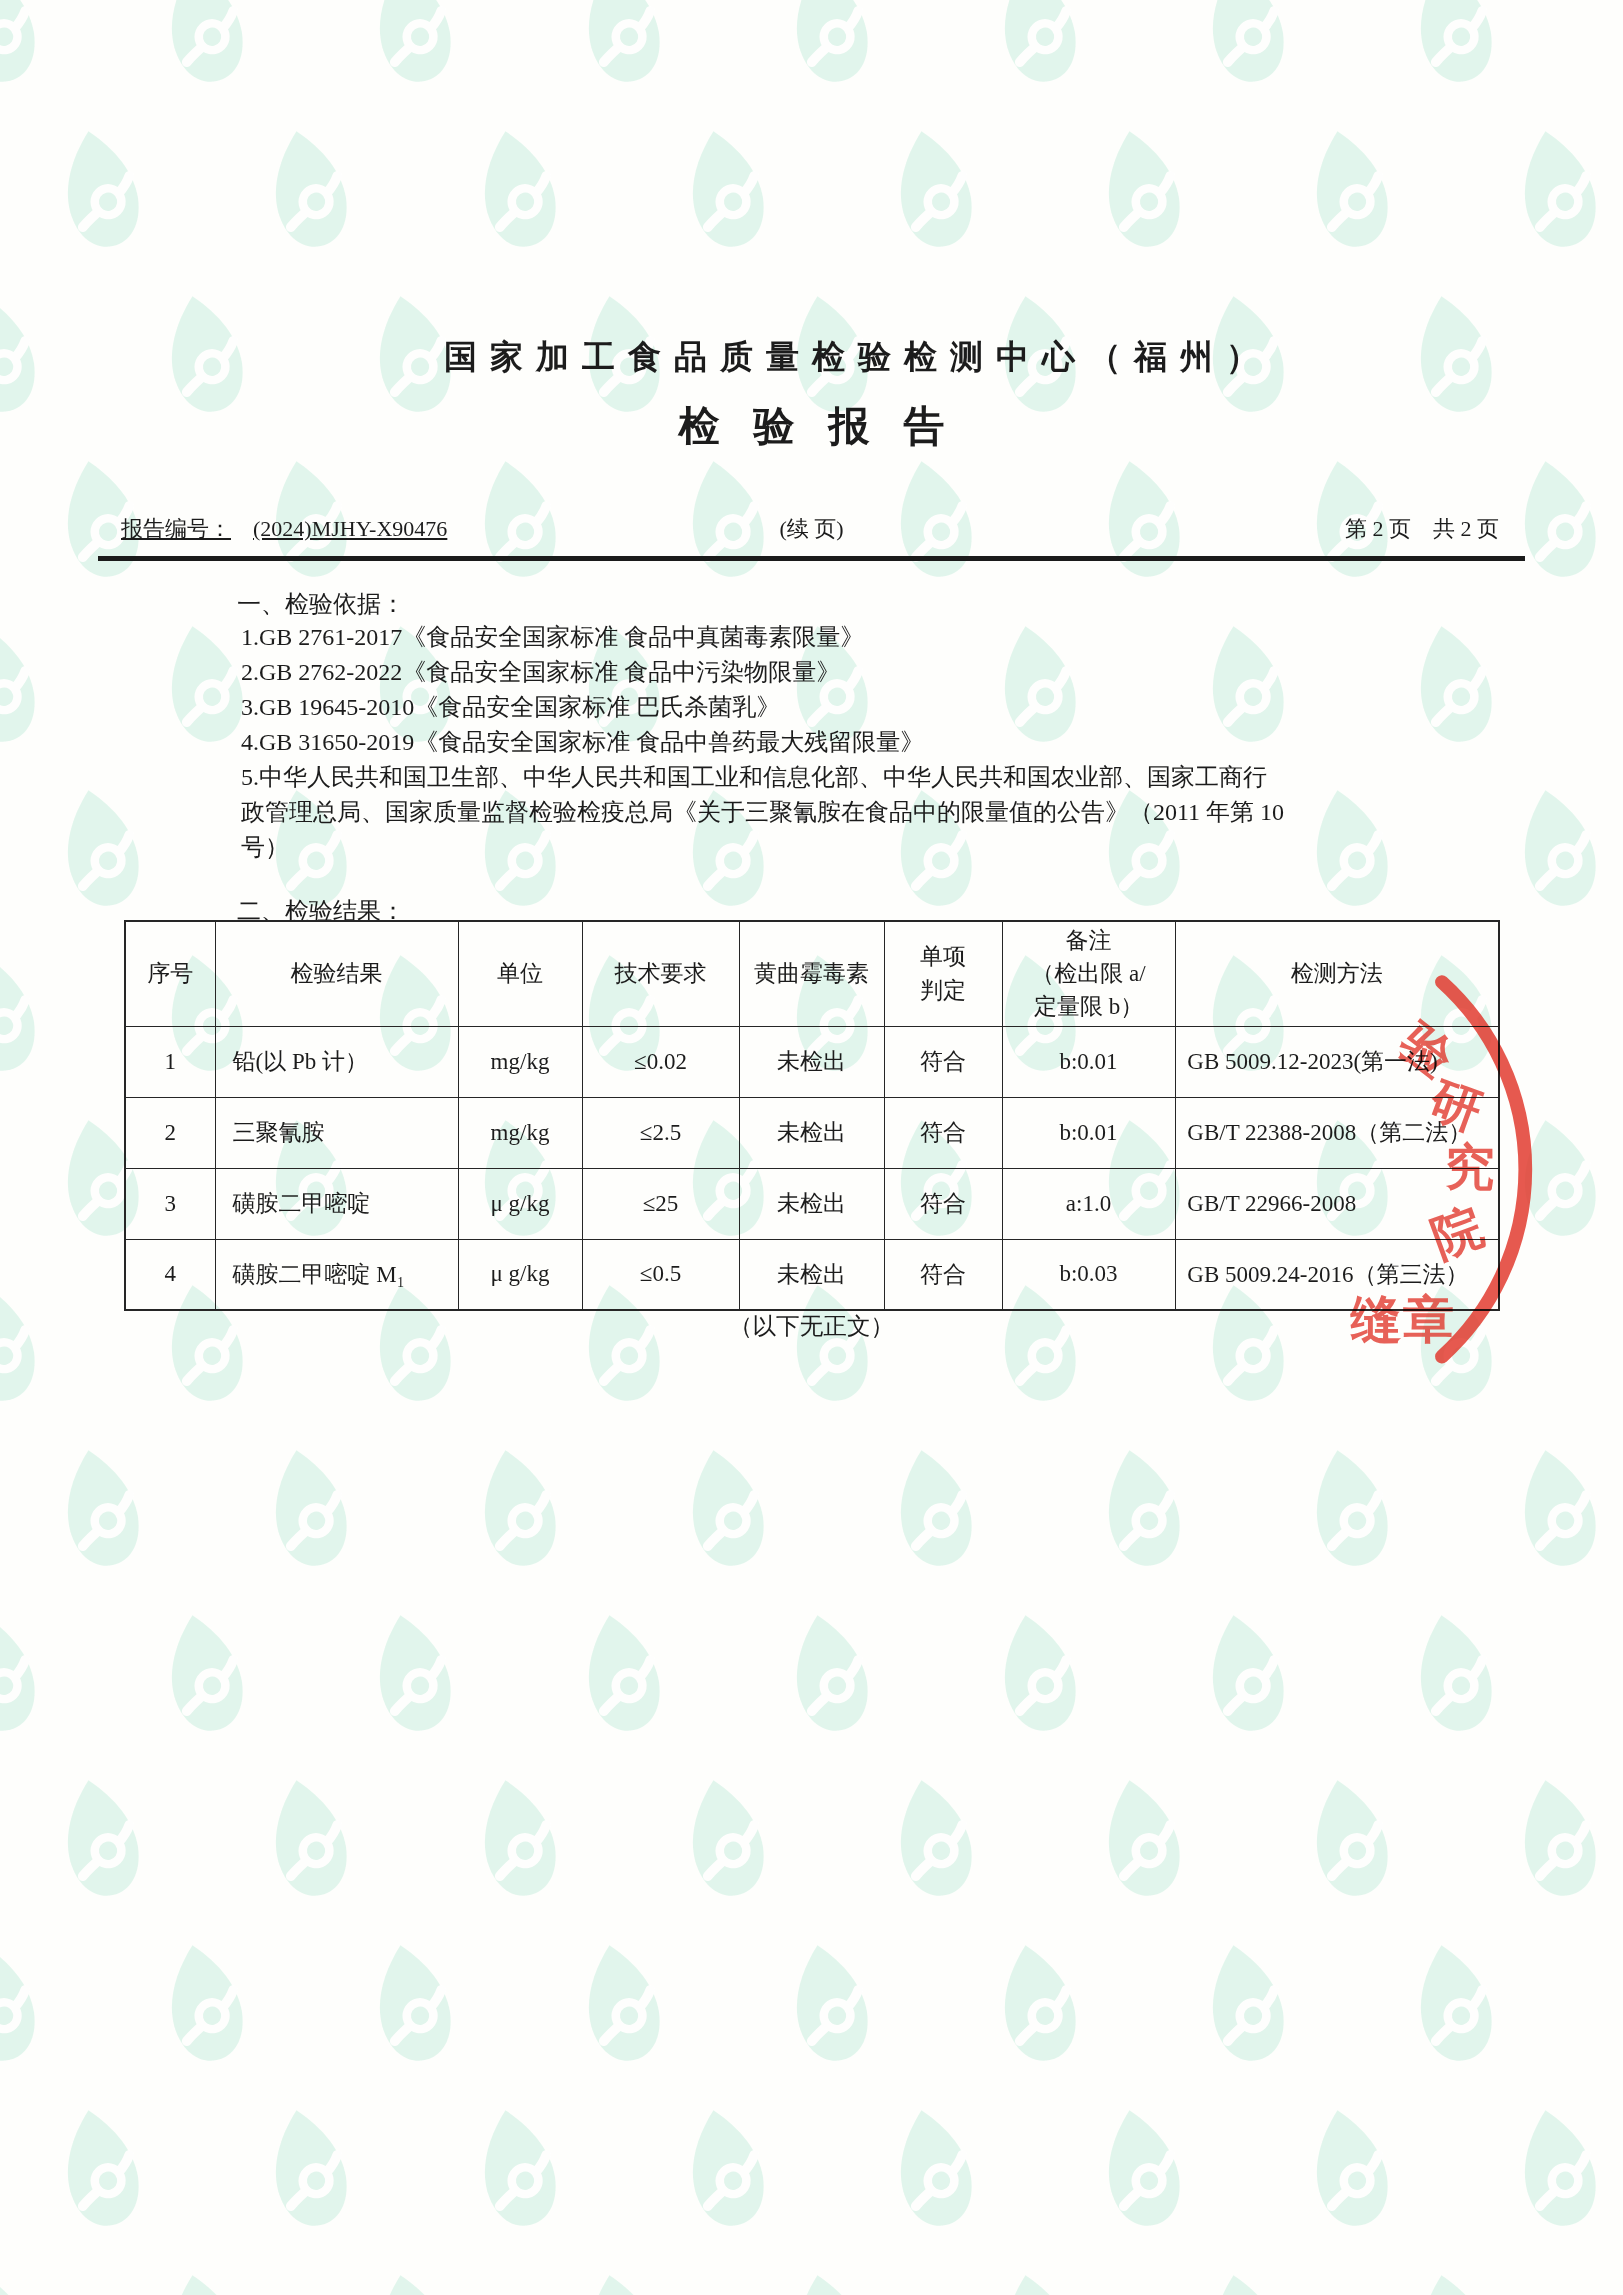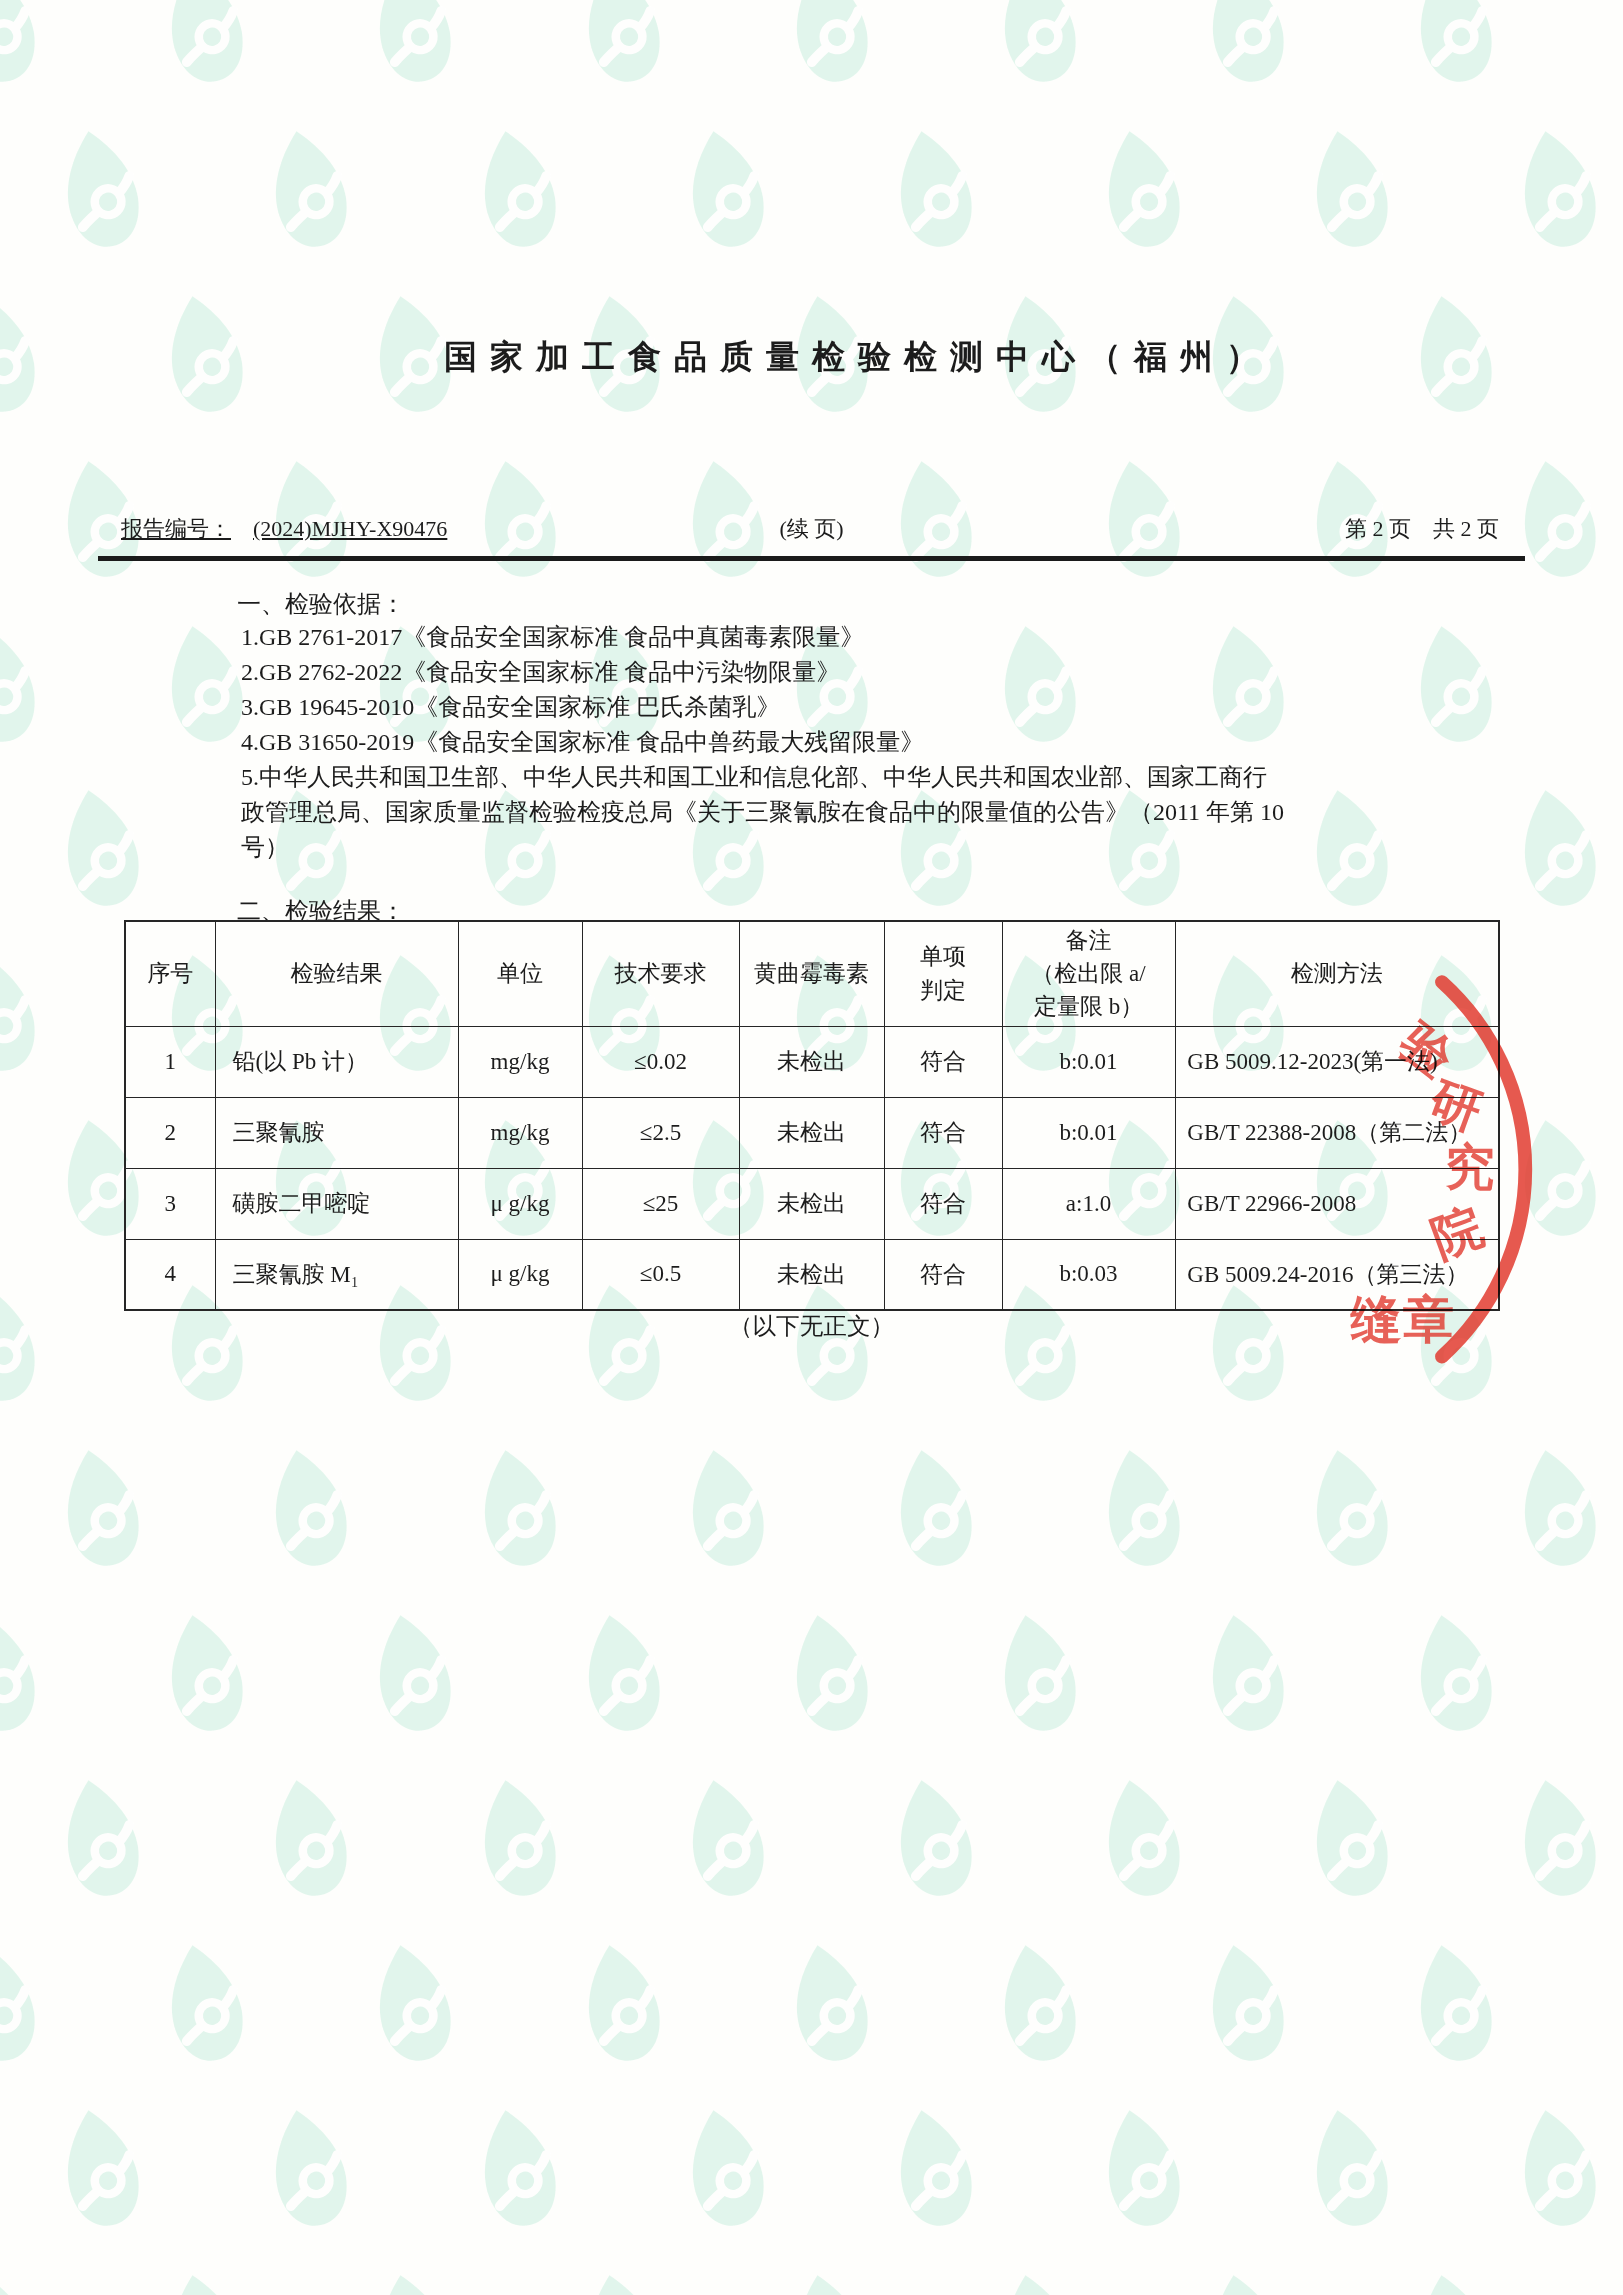--- a/index.html
+++ b/index.html
@@ -1072,20 +1072,21 @@
             <path d="M26 148 C58 122 92 118 112 86" stroke="#ffffff" stroke-width="15" fill="none" stroke-linecap="round"></path>
             <circle cx="72" cy="118" r="27" fill="#ffffff"></circle>
             <circle cx="72" cy="118" r="14" fill="#c6eedd"></circle>
           </g>
         </svg></div>
     </div>
 
   <div class="content">
 
     <div class="center-title">国家加工食品质量检验检测中心（福州）</div>
+    <div class="report-title">检验报告</div>
 
     <div class="meta">
       <div class="meta-left">
         <span>报告编号：</span><span class="val">(2024)MJHY-X90476</span>
       </div>
       <div class="meta-center">(续  页)</div>
       <div class="meta-right">第 2 页　共 2 页</div>
     </div>
 
     <div class="rule"></div>
@@ -1153,21 +1154,21 @@
         <td class="item">磺胺二甲嘧啶</td>
         <td>μ g/kg</td>
         <td>≤25</td>
         <td>未检出</td>
         <td>符合</td>
         <td>a:1.0</td>
         <td class="method">GB/T 22966-2008</td>
       </tr>
       <tr class="drow">
         <td>4</td>
-        <td class="item">三聚氰胺 M₁</td>
+        <td class="item">磺胺二甲嘧啶 M₁</td>
         <td>μ g/kg</td>
         <td>≤0.5</td>
         <td>未检出</td>
         <td>符合</td>
         <td>b:0.03</td>
         <td class="method">GB 5009.24-2016（第三法）</td>
       </tr>
     </tbody>
       </table>
 

